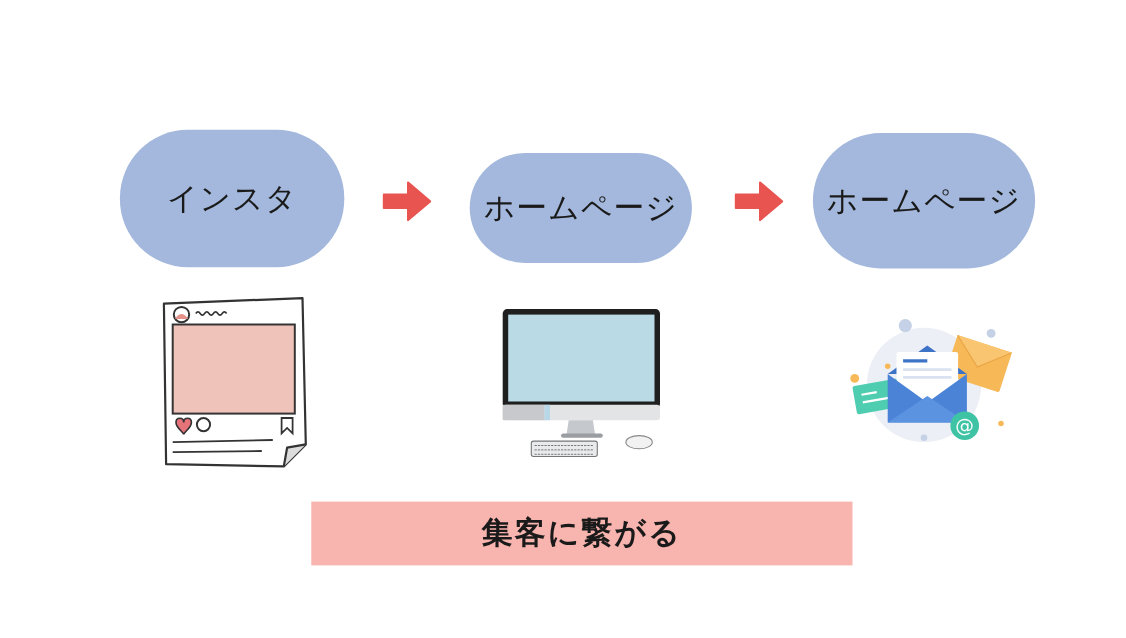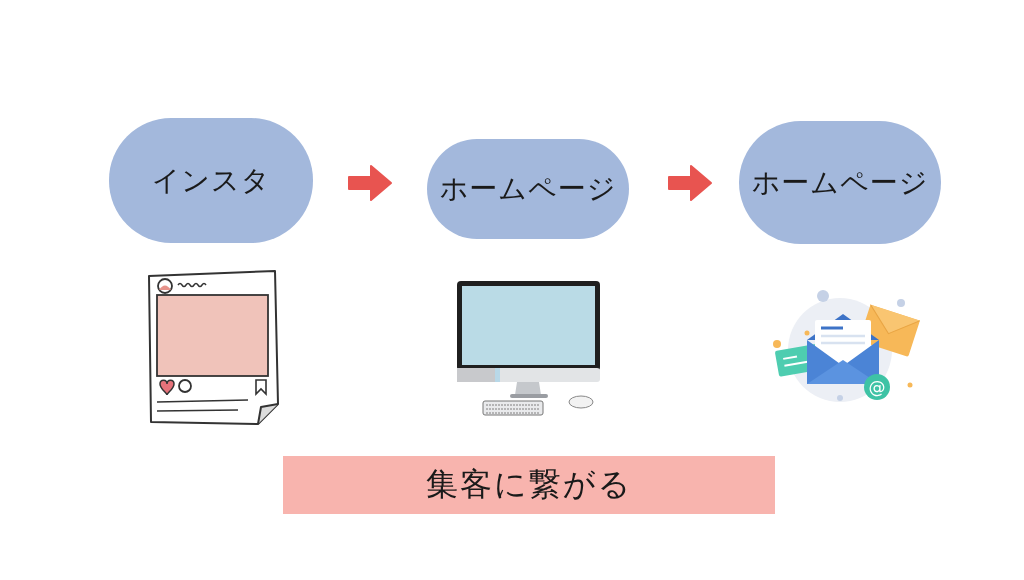--- a/index.html
+++ b/index.html
@@ -13,21 +13,21 @@
   #pill3 { left:739px; top:121px; width:202px; height:123px; }
   .arrow { position:absolute; }
   #arrow1 { left:347px; top:164px; }
   #arrow2 { left:667px; top:164px; }
   .illus { position:absolute; }
   #insta { left:140px; top:266px; }
   #pc { left:453px; top:278px; }
   #mail { left:765px; top:282px; }
   .banner { position:absolute; left:283px; top:456px; width:492px; height:58px; background:#f8b4ae;
             display:flex; align-items:center; justify-content:center; }
-  .banner span { font-size:32px; font-weight:normal; color:#1a1a1a; letter-spacing:2px; }
+  .banner span { font-size:28px; font-weight:bold; color:#1a1a1a; letter-spacing:2px; }
 </style>
 </head>
 <body>
 
 <div id="pill1" class="pill">
   <span>インスタ</span>
 </div>
 
 <svg id="arrow1" class="arrow" width="46" height="38" viewBox="0 0 46 38">
   <path d="M2 13 H24 V2 L44 19 L24 36 V25 H2 Z" fill="#e85450" stroke="#e85450" stroke-width="2" stroke-linejoin="round"></path>

